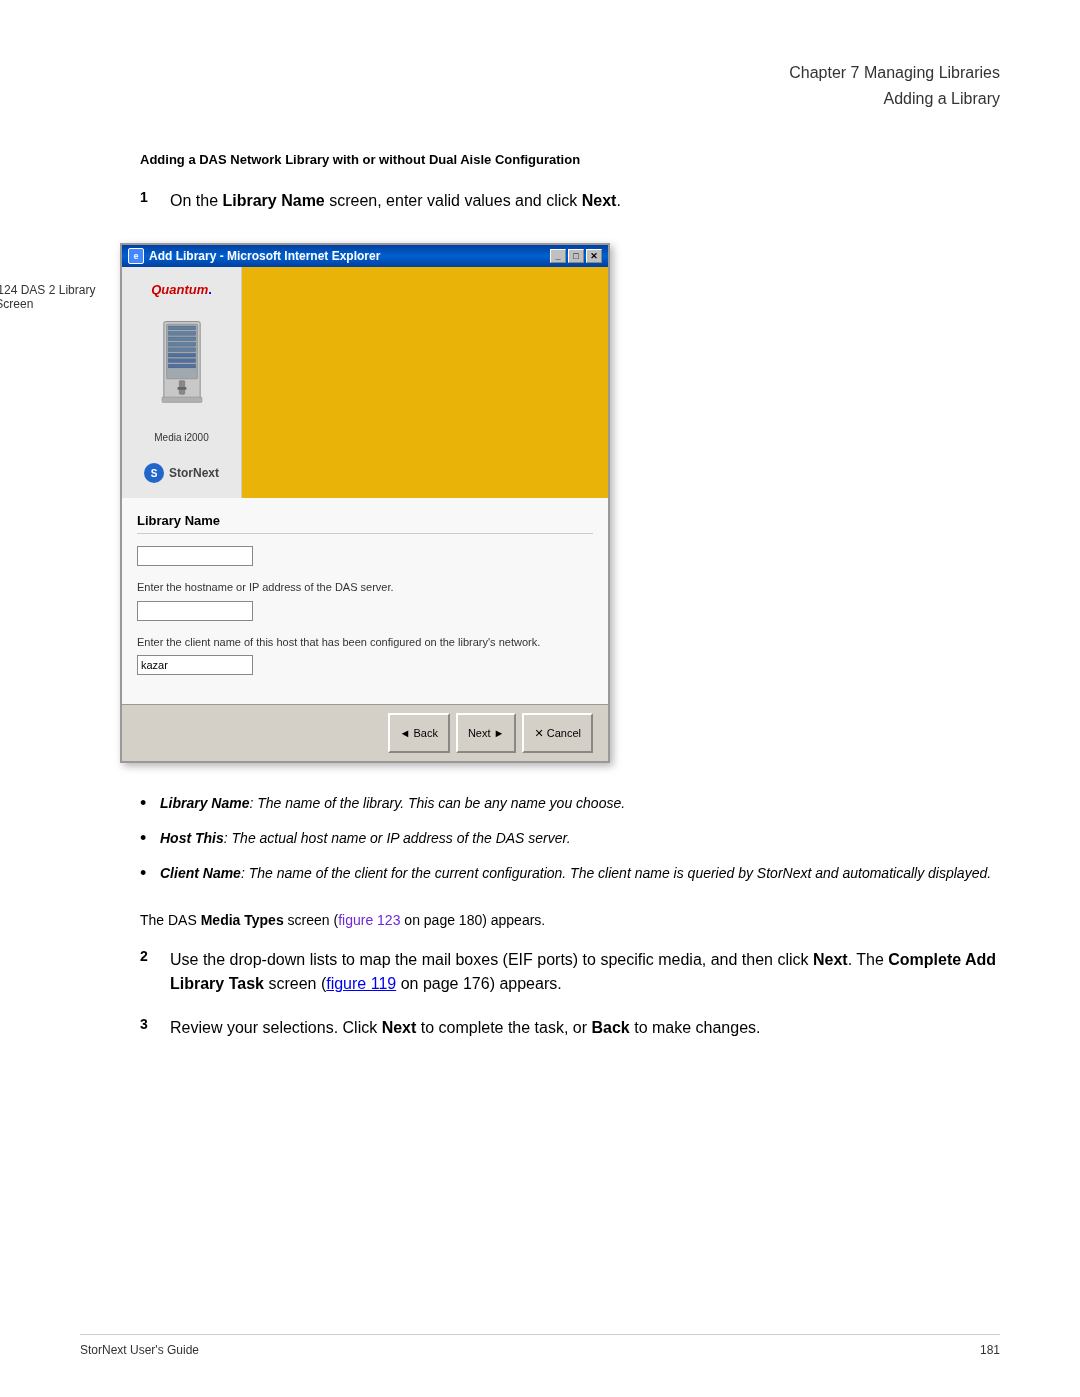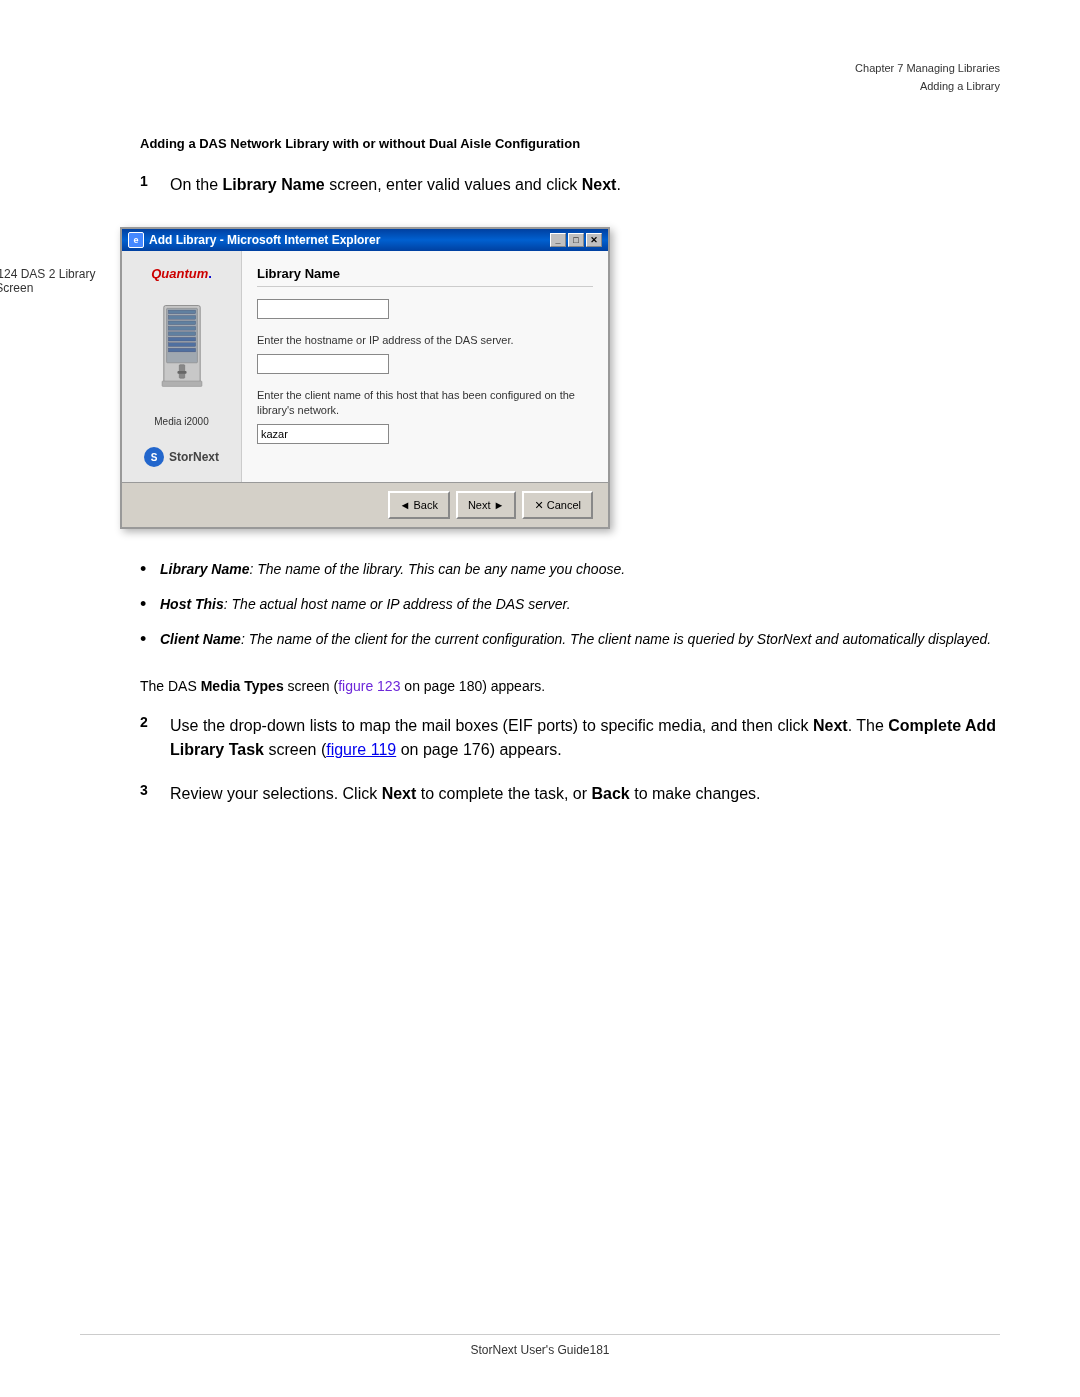--- a/index.html
+++ b/index.html
@@ -16,21 +16,21 @@
     .page-container {
       width: 1080px;
       min-height: 1397px;
       padding: 60px 80px 60px 80px;
       position: relative;
     }
 
     
     .chapter-header {
       text-align: right;
-      font-size: 11px;
+      font-size: 16px;
       color: #333;
       margin-bottom: 40px;
       line-height: 1.6;
     }
 
     
     .main-content {
       margin-left: 60px;
     }
 
@@ -135,21 +135,22 @@
       font-size: 9px;
       display: flex;
       align-items: center;
       justify-content: center;
       cursor: pointer;
       color: #000;
     }
 
     .dialog-body {
       display: flex;
-      background: #c4b5fd;
+      background: #eab308;
+      flex-direction: column;
     }
 
     .dialog-left-panel {
       width: 120px;
       background: #e8e8e8;
       border-right: 1px solid #ccc;
       padding: 15px 10px;
       display: flex;
       flex-direction: column;
       align-items: center;
@@ -230,39 +231,39 @@
     }
 
     .field-description {
       font-size: 11px;
       color: #333;
       margin-bottom: 5px;
       line-height: 1.4;
     }
 
     .field-input {
-      width: 132px;
+      width: 116px;
       height: 20px;
       border: 1px solid #888;
       background: white;
       font-size: 11px;
       padding: 1px 3px;
     }
 
     .dialog-footer {
       background: #d4d0c8;
       border-top: 1px solid #999;
       padding: 8px 15px;
       display: flex;
       justify-content: flex-end;
       gap: 6px;
     }
 
     .dialog-btn {
-      height: 28px;
+      height: 40px;
       padding: 0 10px;
       border: 2px solid;
       border-top-color: #fff;
       border-left-color: #fff;
       border-right-color: #888;
       border-bottom-color: #888;
       background: #d4d0c8;
       font-size: 11px;
       cursor: pointer;
       display: flex;
@@ -320,21 +321,21 @@
       font-weight: bold;
     }
 
     
     .page-footer {
       position: absolute;
       bottom: 40px;
       left: 80px;
       right: 80px;
       display: flex;
-      justify-content: center;
+      justify-content: space-between;
       align-items: center;
       font-size: 12px;
       color: #333;
       border-top: 1px solid #ccc;
       padding-top: 8px;
     }
   </style>
 </head>
 <body>
 

